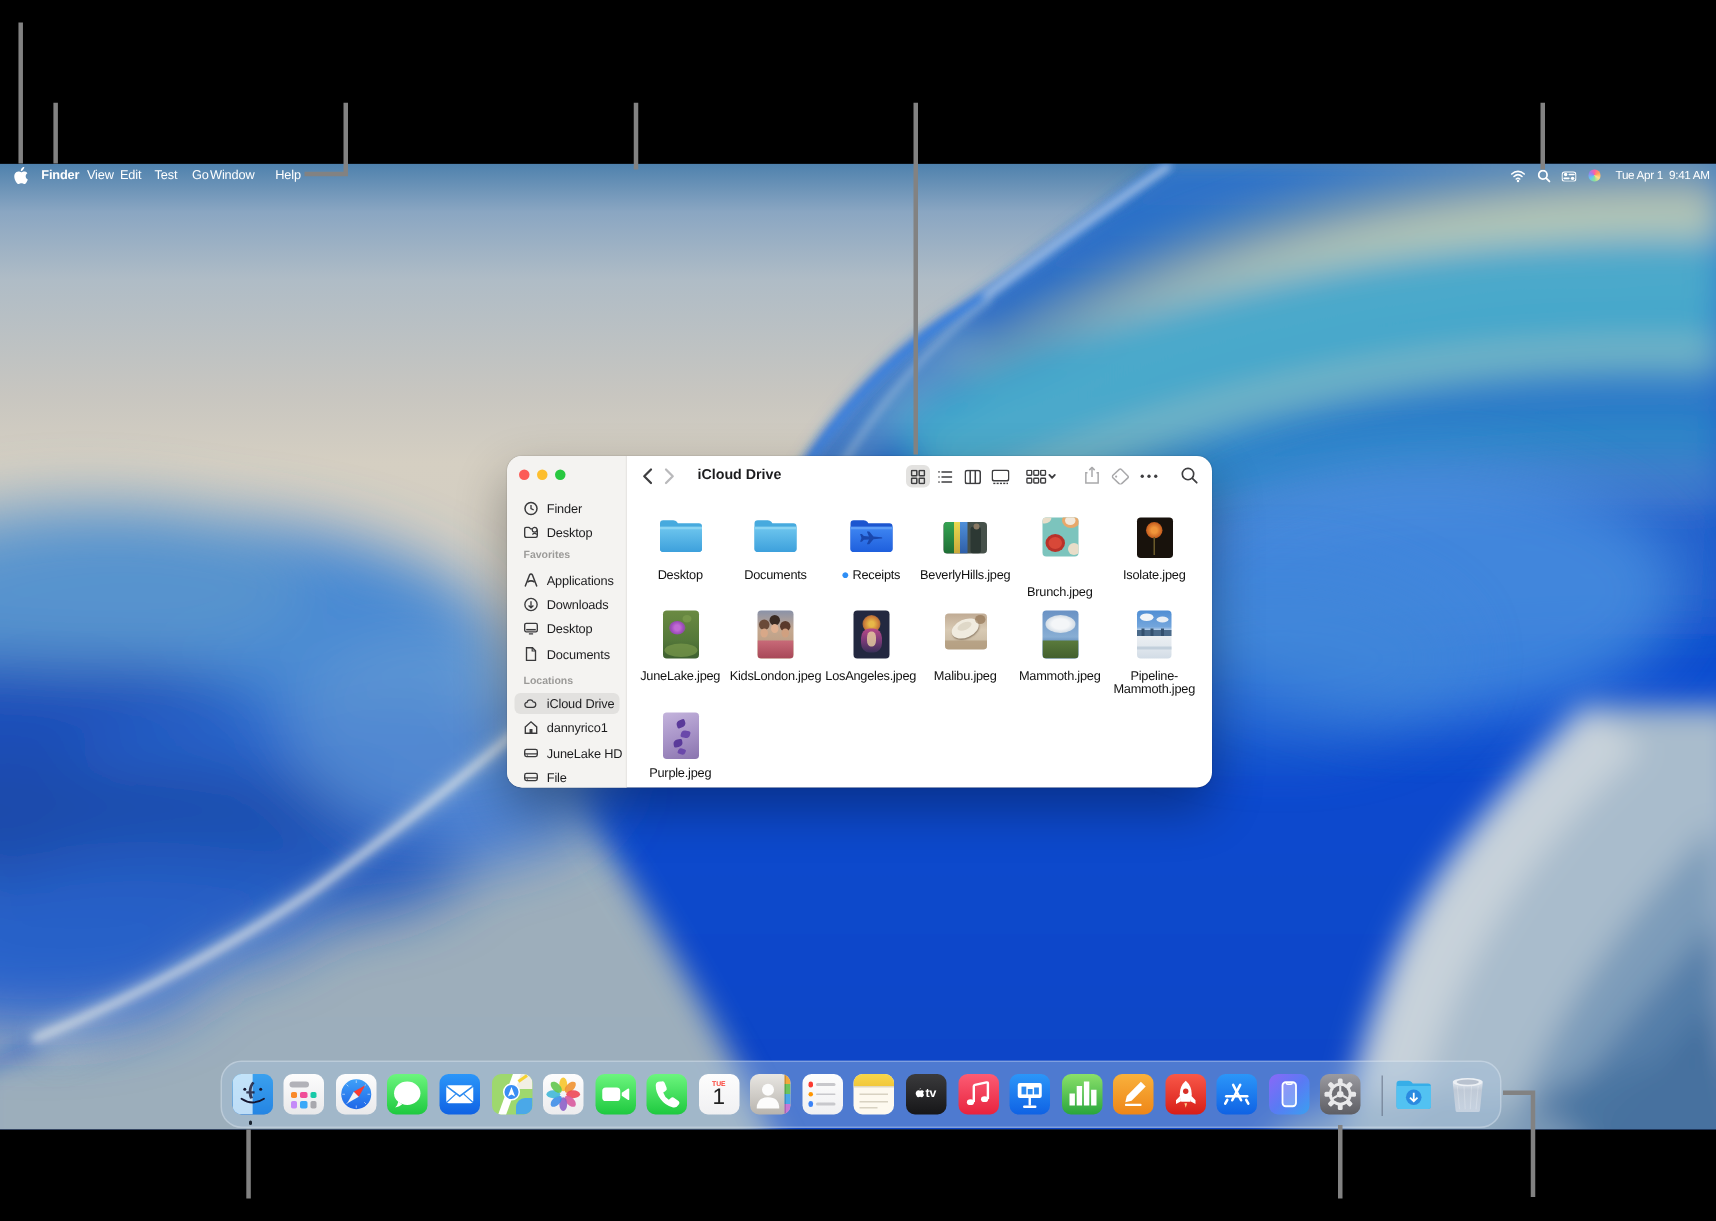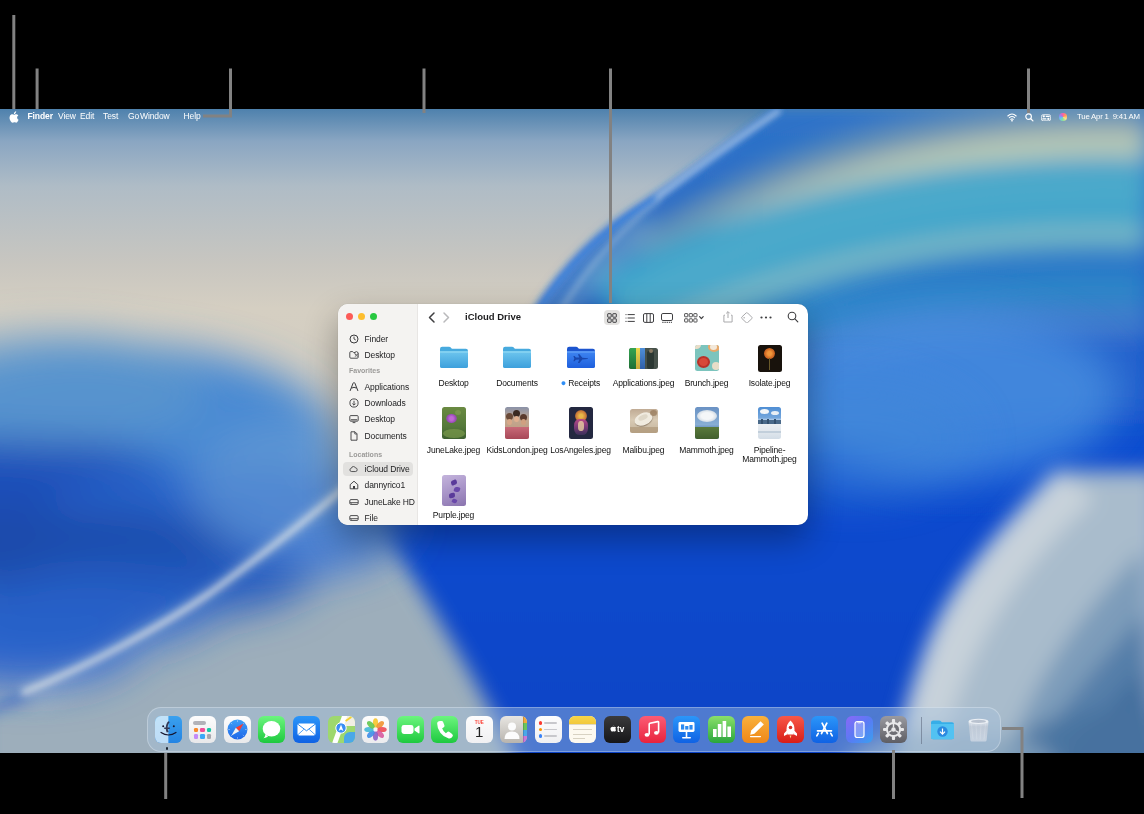--- a/index.html
+++ b/index.html
@@ -366,32 +366,32 @@
       <span class="lbl" style="top:47px"><span style="color:#2e8ef5;font-size:9px;">●</span> Receipts</span>
     </div>
     <div class="item" style="left:193px;top:0">
       <div class="abs" style="left:17px;top:16.5px;width:29px;height:21px;border-radius:2.5px;overflow:hidden;background:#46514a;">
         <div class="abs" style="left:0px;top:0;width:7px;height:21px;background:linear-gradient(180deg,#35a452,#1e6e34);"></div>
         <div class="abs" style="left:7px;top:0;width:4px;height:21px;background:linear-gradient(180deg,#ead94f,#c9a83a);"></div>
         <div class="abs" style="left:11px;top:0;width:5px;height:21px;background:linear-gradient(180deg,#4f8fd8,#2f5fa8);"></div>
         <div class="abs" style="left:18px;top:3px;width:7px;height:18px;background:#2c3833;border-radius:2px;"></div>
         <div class="abs" style="left:19.5px;top:1.5px;width:4px;height:4px;background:#8a7a64;border-radius:50%;"></div>
       </div>
-      <span class="lbl" style="top:47px">Applications.jpeg</span>
+      <span class="lbl" style="top:47px">BeverlyHills.jpeg</span>
     </div>
     <div class="item" style="left:256px;top:0">
       <div class="abs" style="left:19.5px;top:14px;width:24px;height:25.5px;border-radius:2.5px;overflow:hidden;background:#7cc4bd;">
         <div class="abs" style="left:13px;top:-3px;width:12px;height:10px;background:#e8a86a;border-radius:50%;"></div>
         <div class="abs" style="left:15.5px;top:-1.5px;width:7px;height:6px;background:#f2e8da;border-radius:50%;"></div>
         <div class="abs" style="left:2px;top:11px;width:13px;height:12px;background:#b8322a;border-radius:50%;"></div>
         <div class="abs" style="left:4px;top:13px;width:9px;height:8px;background:#d84838;border-radius:50%;"></div>
         <div class="abs" style="left:17px;top:17px;width:8px;height:8px;background:#e8ddc8;border-radius:50%;"></div>
         <div class="abs" style="left:-3px;top:-4px;width:9px;height:8px;background:#e8ddc8;border-radius:50%;"></div>
       </div>
-      <span class="lbl" style="top:47px">Brunch.jpeg</span>
+      <span class="lbl" style="top:58px">Brunch.jpeg</span>
     </div>
     <div class="item" style="left:319px;top:0">
       <div class="abs" style="left:19.5px;top:13.5px;width:24px;height:27.5px;border-radius:2.5px;overflow:hidden;background:#18120c;">
         <div class="abs" style="left:6.5px;top:3.5px;width:11px;height:11px;background:radial-gradient(circle,#f0953a 25%,#c86020 65%,#18120c 100%);border-radius:50%;"></div>
         <div class="abs" style="left:11.4px;top:13.5px;width:1.3px;height:12px;background:#6a5a2a;"></div>
       </div>
       <span class="lbl" style="top:47px">Isolate.jpeg</span>
     </div>
 
     <div class="item" style="left:3px;top:0">

